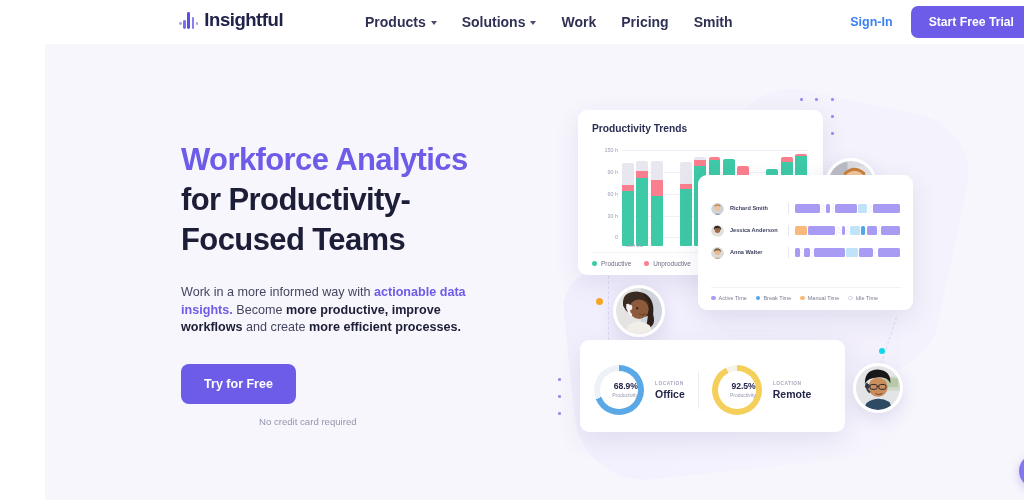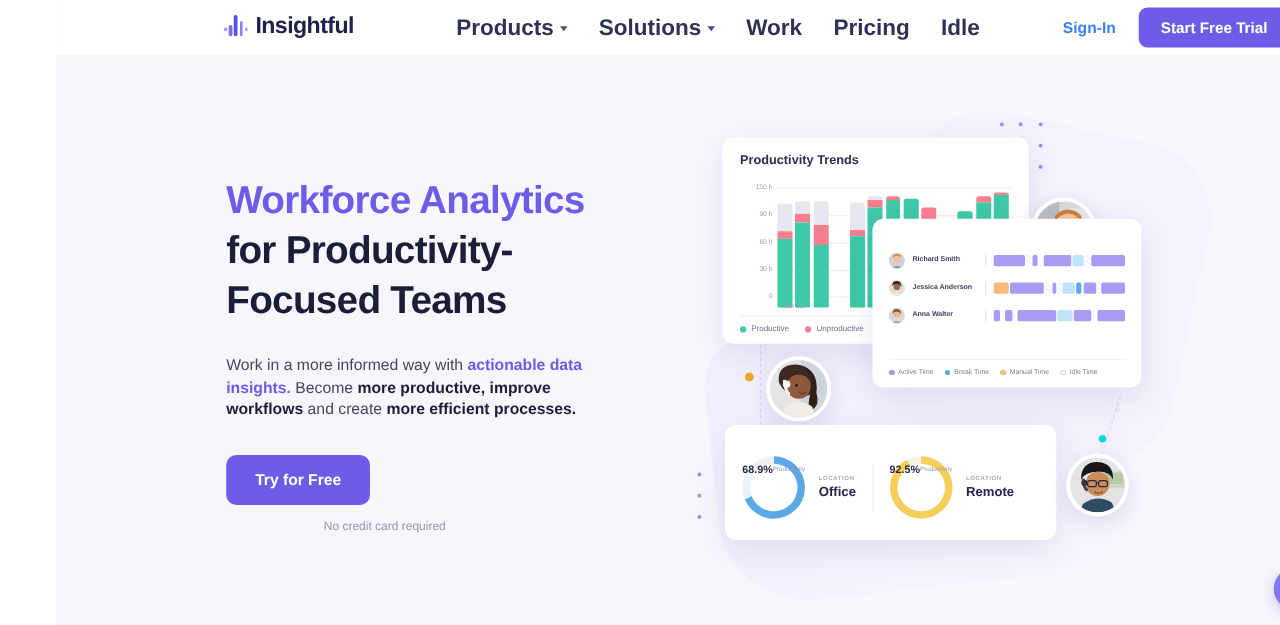--- a/index.html
+++ b/index.html
@@ -39,21 +39,21 @@
   .logo-text {
     font-size: 18.5px; font-weight: 700; color: #20224a;
     letter-spacing: -0.45px; line-height: 1;
   }
 
   .nav-links {
     position: absolute; left: 320px; top: 0; height: 44px;
     display: flex; align-items: center; gap: 25px;
   }
   .nav-link {
-    font-size: 18px; color: #2f3155; font-weight: 600;
+    font-size: 14px; color: #2f3155; font-weight: 600;
     display: flex; align-items: center; gap: 5px;
     cursor: pointer; white-space: nowrap;
   }
   .caret {
     width: 0; height: 0;
     border-left: 3.6px solid transparent;
     border-right: 3.6px solid transparent;
     border-top: 4.2px solid #4b4d70;
     margin-top: 2px;
   }
@@ -224,21 +224,21 @@
   .rings { display: flex; align-items: center; margin-top: 13px; }
   .ring-group { display: flex; align-items: center; gap: 11px; }
   .ring {
     width: 50px; height: 50px; border-radius: 50%;
     display: flex; flex-direction: column; align-items: center; justify-content: center;
     position: relative;
   }
   .ring .inner {
     position: absolute; left: 6px; top: 6px; width: 38px; height: 38px;
     background: #fff; border-radius: 50%;
-    display: flex; flex-direction: row; align-items: flex-start; justify-content: center;
+    display: flex; flex-direction: column; align-items: flex-end; justify-content: center;
   }
   .ring .pct { font-size: 8.6px; font-weight: 700; color: #24264a; line-height: 1; }
   .ring .plb { font-size: 5px; color: #9698b0; margin-top: 2px; }
   .loc-lbl { font-size: 4.8px; color: #a7a9bd; letter-spacing: .5px; font-weight: 700; }
   .loc-val { font-size: 10.5px; color: #24264a; font-weight: 700; margin-top: 2px; }
   .ring-div { width: 1px; height: 38px; background: #eeedf5; margin: 0 13px; }
 
   
   .float-av {
     position: absolute; border-radius: 50%;
@@ -285,21 +285,21 @@
       <div class="nav-link">
         <span>Products</span>
         <span class="caret"></span>
       </div>
       <div class="nav-link">
         <span>Solutions</span>
         <span class="caret"></span>
       </div>
       <div class="nav-link">Work</div>
       <div class="nav-link">Pricing</div>
-      <div class="nav-link">Idle</div>
+      <div class="nav-link">Smith</div>
     </div>
 
     <div class="nav-right">
       <span class="signin-link">Sign-In</span>
       <button class="trial-btn">Start Free Trial</button>
     </div>
   </div>
 
   <div class="hero-left">
     <h1 class="headline">

